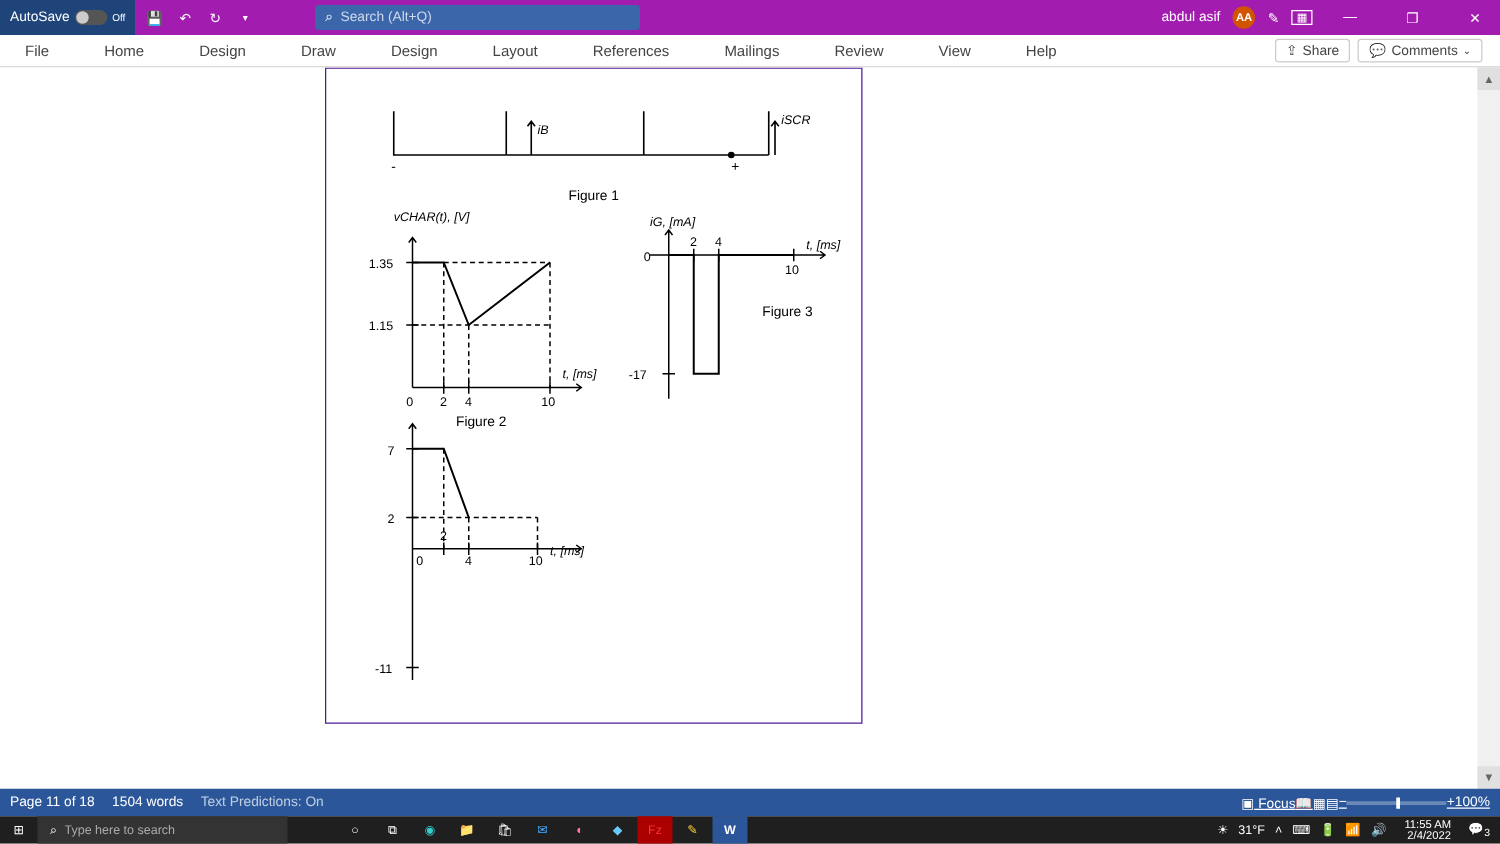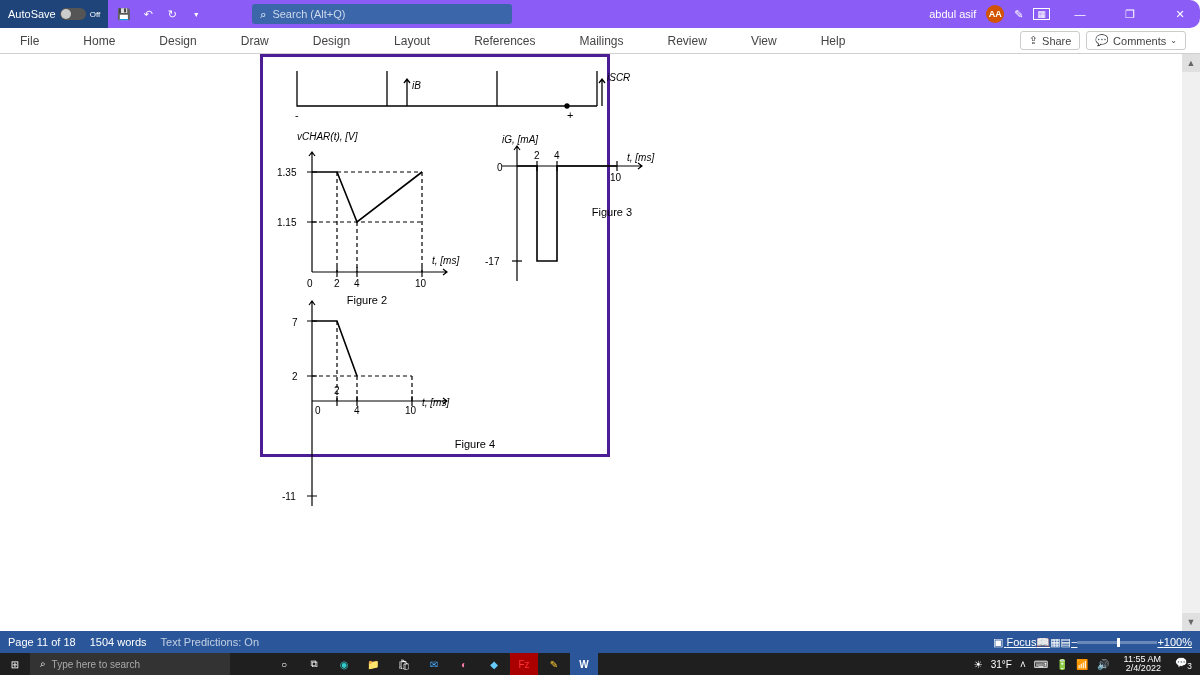--- a/index.html
+++ b/index.html
@@ -1,19 +1,19 @@
 <!DOCTYPE html>
 <html><head>
 <meta charset="utf-8">
 <style>
 * { box-sizing: border-box; margin: 0; padding: 0; font-family: "Segoe UI", sans-serif; }
 body { width: 1200px; height: 675px; overflow: hidden; background: #fff; position: relative; }
 
 
-.titlebar { height: 28px; background: #8b5cf6; display: flex; align-items: center; color: #fff; font-size: 11px; position: relative; border-radius: 10px; }
+.titlebar { height: 28px; background: #a21caf; display: flex; align-items: center; color: #fff; font-size: 11px; position: relative; }
 .autosave { display: flex; align-items: center; gap: 4px; padding: 0 8px; background: #1e447a; height: 100%; }
 .autosave-toggle { width: 26px; height: 12px; background: #555; border-radius: 6px; position: relative; }
 .autosave-toggle::after { content: ""; position: absolute; left: 1px; top: 1px; width: 10px; height: 10px; background: #ccc; border-radius: 50%; }
 .tb-icons { display: flex; align-items: center; gap: 8px; padding: 0 8px; }
 .tb-icon { width: 16px; height: 16px; display: flex; align-items: center; justify-content: center; color: #fff; }
 .doc-title { flex: 0 0 auto; padding: 0 12px; }
 .search-box { display: flex; align-items: center; gap: 6px; padding: 2px 8px; background: #3b67aa; border-radius: 3px; margin-left: 40px; width: 260px; height: 20px; }
 .search-box input { background: transparent; border: none; color: #fff; font-size: 11px; width: 100%; outline: none; }
 .search-box input::placeholder { color: #cdd8ea; }
 .tb-right { margin-left: auto; display: flex; align-items: center; gap: 10px; padding-right: 0; }
@@ -25,21 +25,21 @@
 .tab { padding: 0 12px; height: 100%; display: flex; align-items: center; color: #444; cursor: pointer; }
 .share-comments { margin-left: auto; display: flex; gap: 6px; padding-right: 6px; }
 .share-btn, .comments-btn { border: 1px solid #ccc; padding: 2px 8px; font-size: 11px; border-radius: 3px; color: #444; display: flex; align-items: center; gap: 4px; }
 
 
 .doc-area { position: absolute; top: 54px; bottom: 44px; left: 0; right: 18px; background: #fff; overflow: hidden; }
 .scrollbar { position: absolute; top: 54px; bottom: 44px; right: 0; width: 18px; background: #f0f0f0; }
 .scroll-up, .scroll-down { width: 18px; height: 18px; background: #e0e0e0; display: flex; align-items: center; justify-content: center; font-size: 9px; color: #666; }
 .scroll-down { position: absolute; bottom: 0; }
 
-.page { position: absolute; left: 260px; top: 0; width: 350px; border: 3px solid #4c1d95; background: #fff; padding: 4px; font-family: "Times New Roman", serif; font-size: 11px; }
+.page { position: absolute; left: 260px; top: 0; width: 430px; border: 1px solid #4c1d95; background: #fff; padding: 24px; font-family: "Times New Roman", serif; font-size: 11px; }
 
 svg { display: block; }
 .fig-label { text-align: center; font-size: 11px; margin-top: 2px; }
 
 
 .statusbar { position: absolute; bottom: 22px; left: 0; right: 0; height: 22px; background: #2b579a; color: #fff; font-size: 11px; display: flex; align-items: center; padding: 0 8px; gap: 14px; }
 .status-right { margin-left: auto; display: flex; align-items: center; gap: 0; text-decoration: underline; }
 .zoom-slider { width: 80px; height: 3px; background: #6b89b8; position: relative; }
 .zoom-slider::after { content: ""; position: absolute; left: 50%; top: -3px; width: 3px; height: 9px; background: #fff; }
 
@@ -123,20 +123,21 @@
 
         <path d="M140 45 L140 18 M137 22 L140 18 L143 22"></path>
         <path d="M335 45 L335 18 M332 22 L335 18 L338 22"></path>
         <circle cx="300" cy="45" r="2" fill="#000"></circle>
       </g>
       <text x="145" y="28" font-size="10" font-style="italic">iB</text>
       <text x="340" y="20" font-size="10" font-style="italic">iSCR</text>
       <text x="300" y="58" font-size="11">+</text>
       <text x="28" y="58" font-size="11">-</text>
     </svg>
+    <div class="fig-label" style="margin-bottom:6px;">Figure 1</div>
 
     <div style="display:flex;">
 
       <div>
         <div style="font-size:10px;font-style:italic;margin-left:30px;">vCHAR(t), [V]</div>
         <svg width="200" height="150">
           <g stroke="#000" stroke-width="1.2" fill="none">
             <path d="M45 10 L45 130 M42 14 L45 10 L48 14"></path>
             <path d="M45 130 L180 130 M176 127 L180 130 L176 133"></path>
 
@@ -203,21 +204,20 @@
         </g>
         <text x="25" y="30" font-size="10">7</text>
         <text x="25" y="84" font-size="10">2</text>
         <text x="15" y="204" font-size="10">-11</text>
         <text x="48" y="118" font-size="10">0</text>
         <text x="67" y="98" font-size="10">2</text>
         <text x="87" y="118" font-size="10">4</text>
         <text x="138" y="118" font-size="10">10</text>
         <text x="155" y="110" font-size="10" font-style="italic">t, [ms]</text>
       </svg>
-      <div class="fig-label" style="margin-top:-78px;margin-left:80px;">Figure 4</div>
     </div>
 
   </div>
 </div>
 
 <div class="scrollbar">
   <div class="scroll-up">▲</div>
   <div class="scroll-down">▼</div>
 </div>
 

